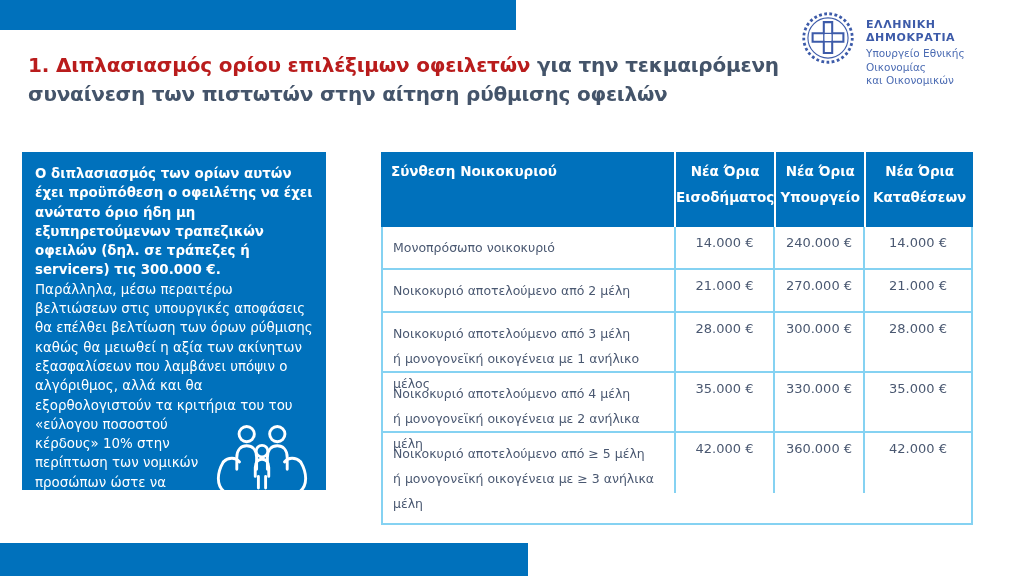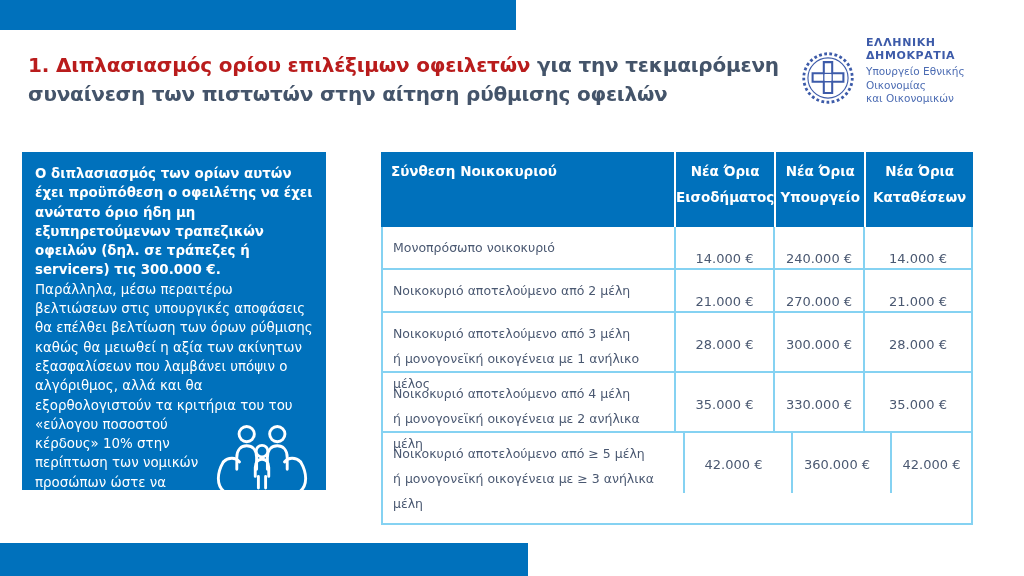--- a/index.html
+++ b/index.html
@@ -4,21 +4,21 @@
 <style>
   * { margin:0; padding:0; box-sizing:border-box; }
   html,body { width:1024px; height:576px; overflow:hidden; background:#ffffff;
               font-family:"DejaVu Sans", sans-serif; }
   .stage { position:relative; width:1024px; height:576px; background:#fff; }
 
   .top-bar    { position:absolute; left:0; top:0;    width:516px; height:30px; background:#0071BC; }
   .bottom-bar { position:absolute; left:0; top:543px; width:528px; height:33px; background:#0071BC; }
 
   
-  .gov-logo { position:absolute; left:800px; top:28px; display:flex; align-items:flex-end; }
+  .gov-logo { position:absolute; left:800px; top:10px; display:flex; align-items:flex-start; }
   .emblem { width:56px; height:56px; flex:0 0 56px; }
   .gov-text { margin-left:10px; padding-top:8px; }
   .gov-name { font-size:11px; font-weight:bold; color:#3D5BA9; letter-spacing:0.6px; }
   .gov-dept { font-size:10.5px; color:#4C6CB3; line-height:1.3; margin-top:3px; }
 
   
   .slide-title { position:absolute; left:28px; top:51px; font-size:20px; font-weight:bold;
                  line-height:29px; color:#44546A; letter-spacing:-0.2px; white-space:nowrap; }
   .slide-title .accent { color:#b91c1c; }
 
@@ -34,24 +34,24 @@
   .thead { display:flex; height:75px; background:#0071BC; color:#fff; font-weight:bold;
            font-size:13.5px; }
   .th { padding-top:11px; text-align:center; }
   .th .l1 { display:block; margin-bottom:10px; }
   .th1 { flex:0 0 293px; text-align:left; padding-left:10px; }
   .th2 { flex:0 0 99px;  border-left:2.5px solid #fff; }
   .th3 { flex:0 0 90px;  border-left:2.5px solid #fff; }
   .th4 { flex:1;         border-left:2.5px solid #fff; }
   .tbody { border:2px solid #85D2F2; border-top:none; height:298px; background:#fff; }
   .tr { display:flex; border-bottom:2px solid #85D2F2; color:#4A5871; }
-  .tr:last-child { border-bottom:none;gap:9px; }
+  .tr:last-child { border-bottom:none; }
   .tr-s { height:43px; }
   .tr-d { height:60px; }
-  .td { padding-top:24px; font-size:13px; text-align:center; }
+  .td { padding-top:8px; font-size:13px; text-align:center; }
   .td-label { flex:0 0 291px; text-align:left; padding:8px 6px 0 10px; font-size:12.5px;
               line-height:25px; }
   .td-income   { flex:0 0 99px; border-left:2px solid #85D2F2; }
   .td-property { flex:0 0 90px; border-left:2px solid #85D2F2; }
   .td-deposits { flex:1;        border-left:2px solid #85D2F2; }
 </style>
 </head>
 <body>
 
 <div class="stage">

